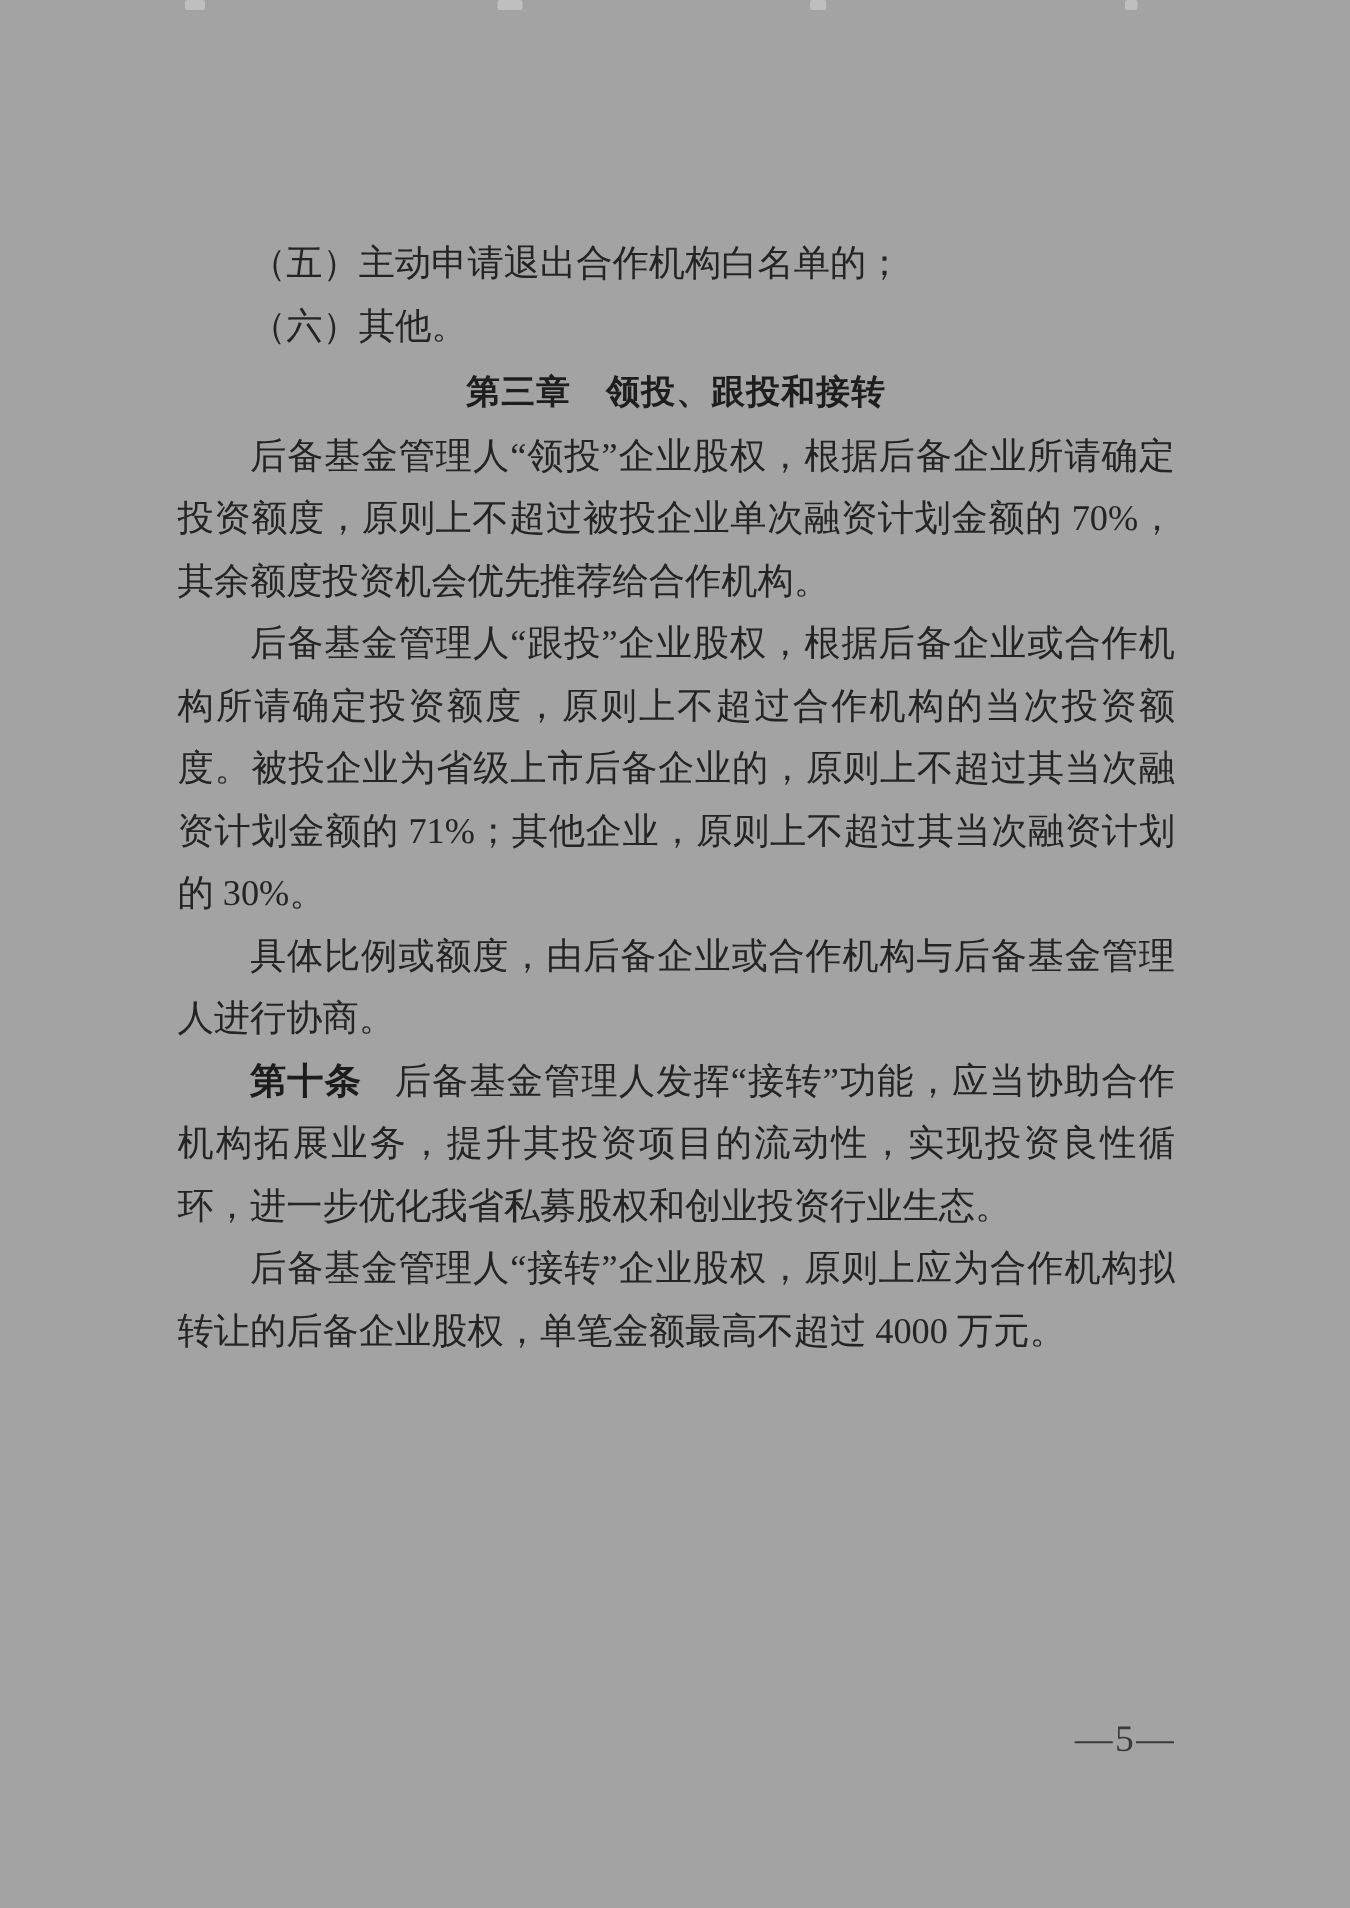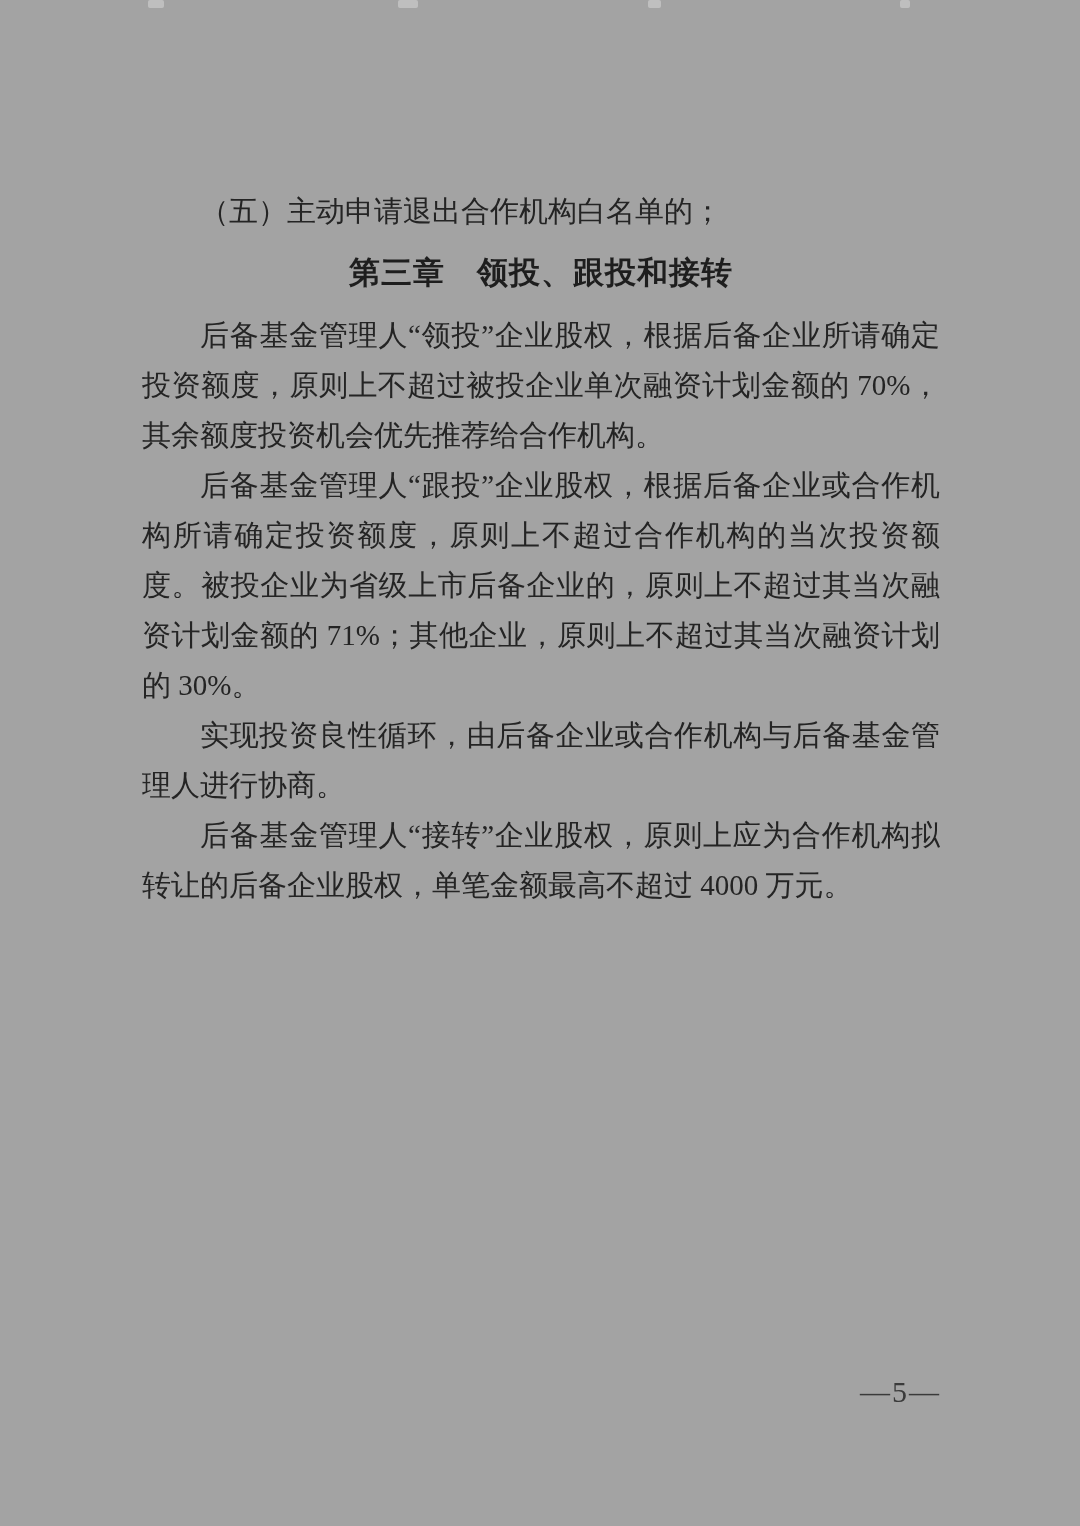--- a/index.html
+++ b/index.html
@@ -29,25 +29,25 @@
     font-size: 29px;
     line-height: 50px;
     text-align: justify;
     text-justify: inter-ideograph;
   }
   .block {
     margin: 0;
     text-indent: 2em;
   }
   .heading {
-    margin: 12px;
+    margin: 2px;
     text-indent: 0;
     text-align: center;
     font-weight: 700;
-    font-size: 31px;
+    font-size: 27px;
     letter-spacing: 1px;
     color: #1e1e1e;
     font-family: "Liberation Sans", "DejaVu Sans", sans-serif;
   }
   .lead:not(:empty) {
     font-weight: 700;
     margin-right: 0.9em;
     color: #1c1c1c;
   }
   .page-number {
@@ -80,31 +80,33 @@
 
   <span class="artifact a1"></span>
   <span class="artifact a2"></span>
   <span class="artifact a3"></span>
   <span class="artifact a4"></span>
 
   <div class="text-column">
 
     <p class="block"><span>（五）主动申请退出合作机构白名单的；</span></p>
 
+    <p class="block"><span>（六）其他。</span></p>
 
     <h2 class="block heading"><span>第三章　领投、跟投和接转</span></h2>
 
 
     <p class="block"><span>后备基金管理人“领投”企业股权，根据后备企业所请确定投资额度，原则上不超过被投企业单次融资计划金额的 70%，其余额度投资机会优先推荐给合作机构。</span></p>
 
 
     <p class="block"><span>后备基金管理人“跟投”企业股权，根据后备企业或合作机构所请确定投资额度，原则上不超过合作机构的当次投资额度。被投企业为省级上市后备企业的，原则上不超过其当次融资计划金额的 71%；其他企业，原则上不超过其当次融资计划的 30%。</span></p>
 
-    <p class="block"><span>实现投资良性循环，由后备企业或合作机构与后备基金管理人进行协商。</span></p>
+    <p class="block"><span>具体比例或额度，由后备企业或合作机构与后备基金管理人进行协商。</span></p>
 
+    <p class="block"><span class="lead">第十条</span><span>后备基金管理人发挥“接转”功能，应当协助合作机构拓展业务，提升其投资项目的流动性，实现投资良性循环，进一步优化我省私募股权和创业投资行业生态。</span></p>
 
     <p class="block"><span>后备基金管理人“接转”企业股权，原则上应为合作机构拟转让的后备企业股权，单笔金额最高不超过 4000 万元。</span></p>
 
   </div>
 
   <div class="page-number">—5—</div>
 
 </div>
 
 </body></html>

